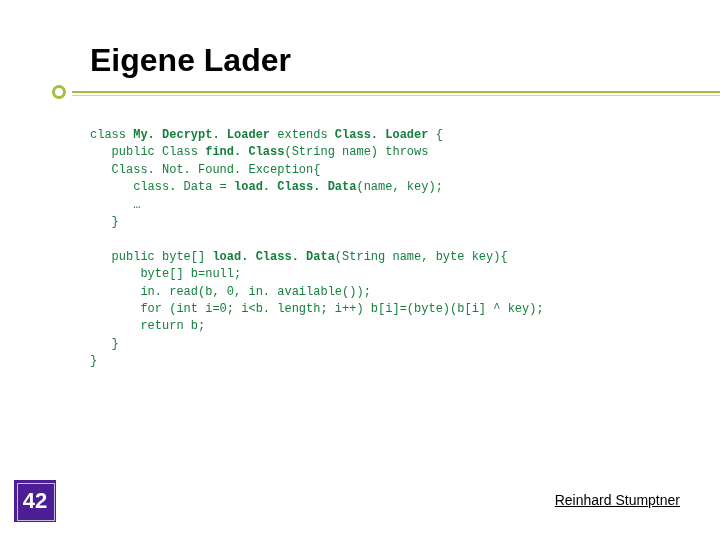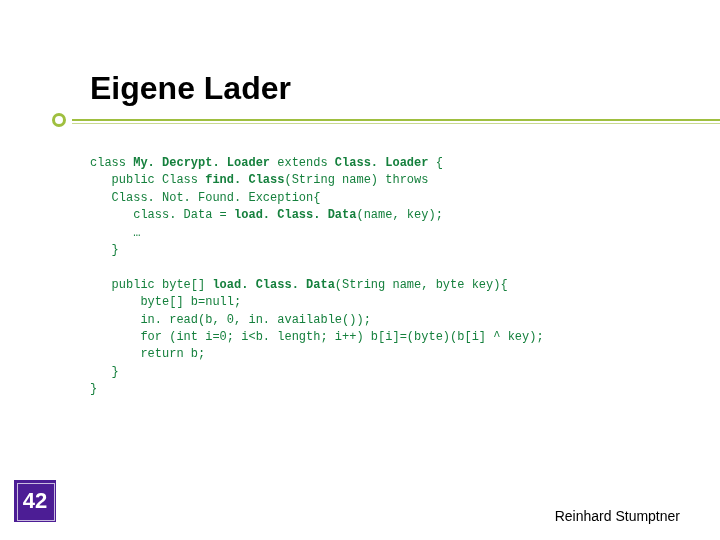--- a/index.html
+++ b/index.html
@@ -1,17 +1,17 @@
 <!DOCTYPE html>
 <html><head>
 <meta charset="utf-8">
 <style>
   * { margin: 0; padding: 0; box-sizing: border-box; }
   html, body { width: 720px; height: 540px; background: #ffffff; font-family: Arial, Helvetica, sans-serif; }
-  .slide { position: relative; width: 720px; height: 540px; padding: 70px 40px 40px 90px; }
+  .slide { position: relative; width: 720px; height: 540px; padding: 42px 40px 40px 90px; }
   .title { font-size: 32px; font-weight: bold; color: #000; margin-bottom: 10px; }
   .rule-wrap { position: relative; height: 20px; margin-bottom: 18px; }
   .bullet {
     position: absolute; left: -38px; top: -4px;
     width: 14px; height: 14px; border: 3px solid #9fbf3f; border-radius: 50%;
     background: #fff;
   }
   .hr1 { position: absolute; left: -18px; right: -40px; top: 2px; height: 2px; background: #9fbf3f; }
   .hr2 { position: absolute; left: -18px; right: -40px; top: 6px; height: 1px; background: #c8d98f; }
   .code {
@@ -25,22 +25,22 @@
   .page-num {
     position: absolute; left: 14px; bottom: 18px;
     width: 42px; height: 42px; background: #4c1d95; color: #fff;
     font-size: 22px; font-weight: bold; display: flex; align-items: center; justify-content: center;
   }
   .page-num::after {
     content: ""; position: absolute; left: 3px; top: 3px;
     width: 36px; height: 36px; border: 1px solid rgba(255,255,255,0.7);
   }
   .footer {
-    position: absolute; right: 40px; bottom: 16px;
-    font-size: 14px; color: #000;
+    position: absolute; right: 40px; bottom: 32px;
+    font-size: 14px; color: #000; text-decoration: underline;
   }
 </style>
 </head>
 <body>
 
 <div class="slide">
 
   <div class="title">Eigene Lader</div>
 
   <div class="rule-wrap">

